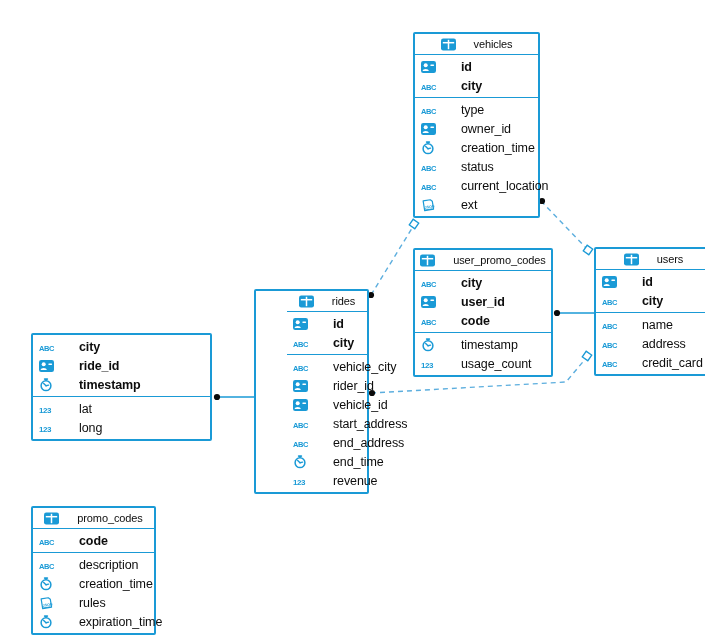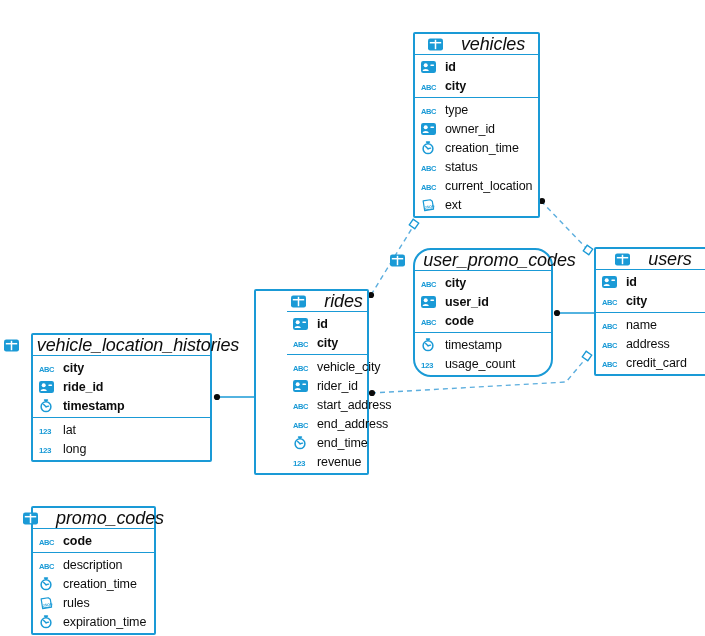--- a/index.html
+++ b/index.html
@@ -12,26 +12,26 @@
   .wire-dashed{fill:none;stroke:var(--dash);stroke-width:1.4;stroke-dasharray:5 4;}
   .wire-dot{fill:var(--dot);}
   .wire-diamond{fill:#ffffff;stroke:var(--accent);stroke-width:1.3;}
   .table-box{
     position:absolute;background:#ffffff;border:2px solid var(--accent);
     border-radius:2px;box-sizing:border-box;
   }
   .tbl-header{
     display:flex;align-items:center;justify-content:center;gap:18px;
     height:20px;padding:0 4px;border-bottom:1.5px solid var(--accent);
-    font-size:18px;white-space:nowrap;letter-spacing:-0.1px;font-style:italic;
+    font-size:11px;white-space:nowrap;letter-spacing:-0.1px;
   }
   .tbl-section{padding:2px 0;}
   .tbl-section.pk{border-bottom:1.5px solid var(--accent);}
   .col-row{
-    display:flex;align-items:center;gap:5px;height:19px;
+    display:flex;align-items:center;gap:21px;height:19px;
     padding:0 6px 0 6px;white-space:nowrap;font-size:12.5px;
   }
   .col-row.pk .col-name{font-weight:bold;}
   .cell-icon{
     display:inline-flex;align-items:flex-start;justify-content:flex-start;
     flex:0 0 19px;width:19px;
   }
   .col-name,.tbl-title{letter-spacing:-0.1px;}
 </style>
 </head>
@@ -151,21 +151,21 @@
                   <path d="M3 2.2 h7.2 l1.8 1.8 v8 h-9 Z" fill="#fff" stroke="#1a9ad6" stroke-width="1.2" stroke-linejoin="round"></path>
                   <text x="3.3" y="10.4" font-family="Liberation Sans, sans-serif" font-size="3.7" font-weight="bold" fill="#1a9ad6">JSON</text>
                   <line x1="3.4" y1="11.5" x2="11" y2="11.5" stroke="#1a9ad6" stroke-width="0.8"></line>
                 </g>
               </svg>
             </span>
             <span class="col-name">ext</span>
           </div>
         </div>
       </div>
-      <div class="table-box" style="left: 413px; top: 248px; width: 140px; border-radius: 18px;">
+      <div class="table-box" style="left: 413px; top: 248px; width: 140px;">
         <div class="tbl-header">
           <span class="cell-icon" style="flex: 0 0 15px; width: 15px;">
             <svg width="15" height="13" viewBox="0 0 15 13">
               <rect x="0" y="0.5" width="15" height="12" rx="2.2" fill="#1a9ad6"></rect>
               <line x1="1.8" y1="4.7" x2="13.2" y2="4.7" stroke="#fff" stroke-width="1.5"></line>
               <line x1="7.5" y1="1.8" x2="7.5" y2="11.2" stroke="#fff" stroke-width="1.5"></line>
             </svg>
           </span>
           <span class="tbl-title">user_promo_codes</span>
         </div>
@@ -327,20 +327,31 @@
                 <rect x="0" y="0" width="15" height="12" rx="2.2" fill="#1a9ad6"></rect>
                 <circle cx="4.7" cy="4.3" r="2" fill="#fff"></circle>
                 <path d="M1.6 10 C1.6 7.2 7.8 7.2 7.8 10 Z" fill="#fff"></path>
                 <rect x="9.3" y="3.4" width="3.8" height="1.5" rx="0.7" fill="#fff"></rect>
               </svg>
             </span>
             <span class="col-name">rider_id</span>
           </div>
           <div class="col-row">
             <span class="cell-icon">
+              <svg width="15" height="12" viewBox="0 0 15 12">
+                <rect x="0" y="0" width="15" height="12" rx="2.2" fill="#1a9ad6"></rect>
+                <circle cx="4.7" cy="4.3" r="2" fill="#fff"></circle>
+                <path d="M1.6 10 C1.6 7.2 7.8 7.2 7.8 10 Z" fill="#fff"></path>
+                <rect x="9.3" y="3.4" width="3.8" height="1.5" rx="0.7" fill="#fff"></rect>
+              </svg>
+            </span>
+            <span class="col-name">vehicle_id</span>
+          </div>
+          <div class="col-row">
+            <span class="cell-icon">
               <svg width="19" height="10" viewBox="0 0 19 10">
                 <text x="0" y="8.5" font-family="Liberation Sans, sans-serif" font-size="7.5" font-weight="bold" fill="#1a9ad6" letter-spacing="-0.4">ABC</text>
               </svg>
             </span>
             <span class="col-name">start_address</span>
           </div>
           <div class="col-row">
             <span class="cell-icon">
               <svg width="19" height="10" viewBox="0 0 19 10">
                 <text x="0" y="8.5" font-family="Liberation Sans, sans-serif" font-size="7.5" font-weight="bold" fill="#1a9ad6" letter-spacing="-0.4">ABC</text>
@@ -364,30 +375,20 @@
             <span class="cell-icon">
               <svg width="17" height="10" viewBox="0 0 17 10">
                 <text x="0" y="8.5" font-family="Liberation Sans, sans-serif" font-size="8" font-weight="bold" fill="#1a9ad6" letter-spacing="-0.4">123</text>
               </svg>
             </span>
             <span class="col-name">revenue</span>
           </div>
         </div>
       </div>
       <div class="table-box" style="left: 31px; top: 333px; width: 181px;">
-        <div class="tbl-header">
-          <span class="cell-icon" style="flex: 0 0 15px; width: 15px;">
-            <svg width="15" height="13" viewBox="0 0 15 13">
-              <rect x="0" y="0.5" width="15" height="12" rx="2.2" fill="#1a9ad6"></rect>
-              <line x1="1.8" y1="4.7" x2="13.2" y2="4.7" stroke="#fff" stroke-width="1.5"></line>
-              <line x1="7.5" y1="1.8" x2="7.5" y2="11.2" stroke="#fff" stroke-width="1.5"></line>
-            </svg>
-          </span>
-          <span class="tbl-title">vehicle_location_histories</span>
-        </div>
         <div class="tbl-section pk">
           <div class="col-row pk">
             <span class="cell-icon">
               <svg width="19" height="10" viewBox="0 0 19 10">
                 <text x="0" y="8.5" font-family="Liberation Sans, sans-serif" font-size="7.5" font-weight="bold" fill="#1a9ad6" letter-spacing="-0.4">ABC</text>
               </svg>
             </span>
             <span class="col-name">city</span>
           </div>
           <div class="col-row pk">

